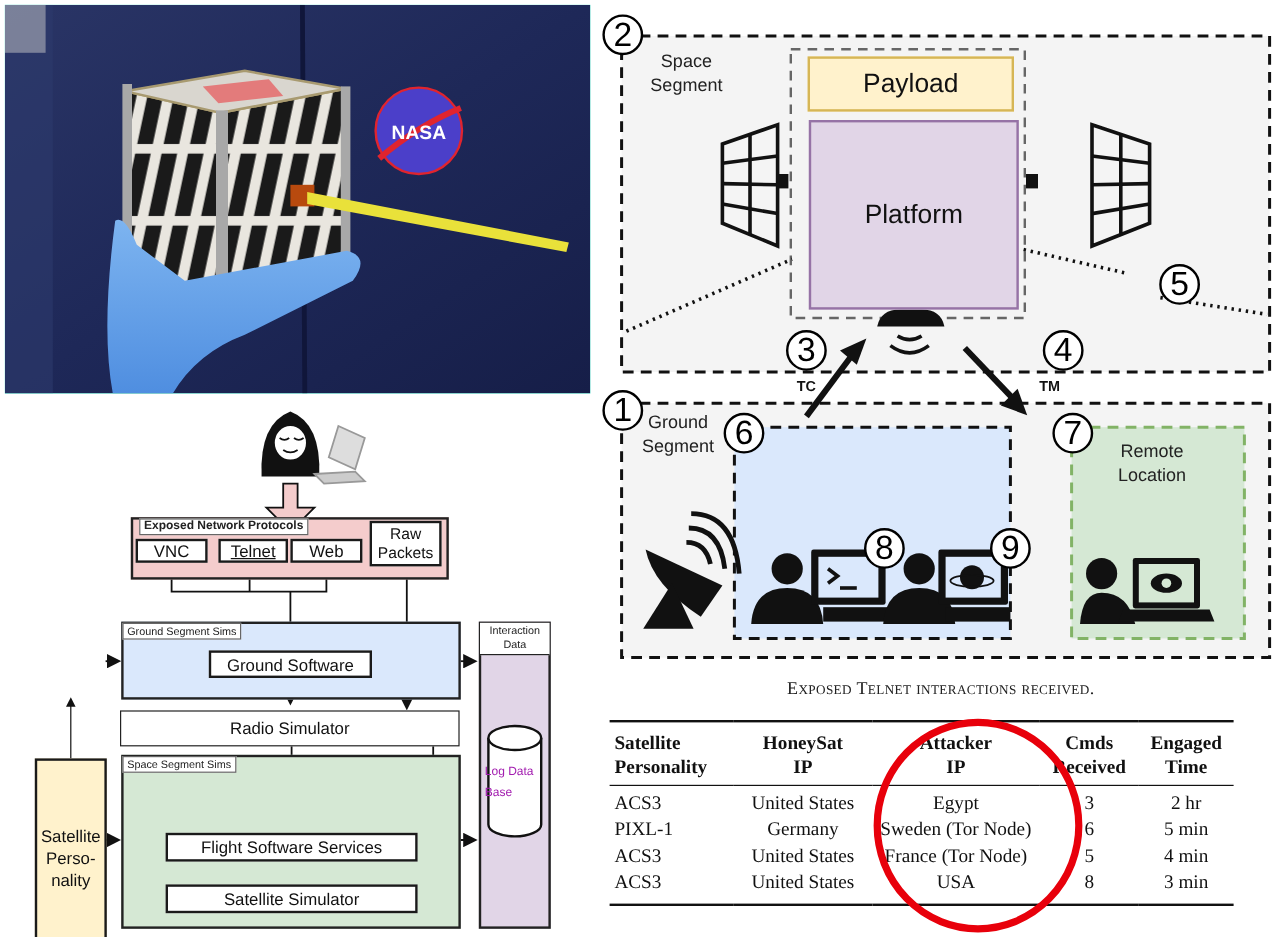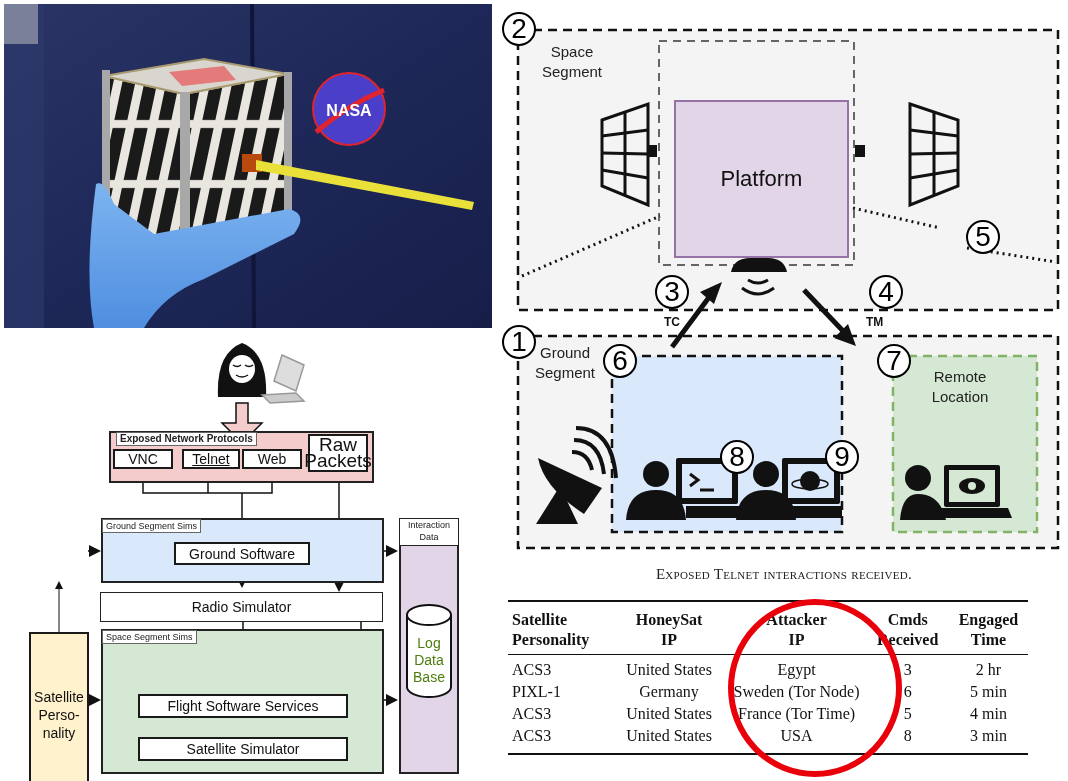--- a/index.html
+++ b/index.html
@@ -115,21 +115,21 @@
 
     <line x1="383" y1="216" x2="395" y2="216" stroke="#111" stroke-width="1.5" marker-end="url(#ah)"></line>
     <line x1="383" y1="365" x2="395" y2="365" stroke="#111" stroke-width="1.5" marker-end="url(#ah)"></line>
   </svg>
 
   <div class="abs" style="left:109px;top:96px;width:265px;height:52px;background:#f4cccc;border:2px solid #222;box-sizing:border-box;"></div>
   <div class="tag" style="left:116px;top:97px;font-size:10px;font-weight:bold;">Exposed Network Protocols</div>
   <div class="box" style="left:113px;top:114px;width:60px;height:20px;font-size:14px;">VNC</div>
   <div class="box" style="left:182px;top:114px;width:58px;height:20px;font-size:14px;text-decoration:underline;">Telnet</div>
   <div class="box" style="left:242px;top:114px;width:60px;height:20px;font-size:14px;">Web</div>
-  <div class="box" style="left:308px;top:99px;width:60px;height:38px;font-size:19px;line-height:16px;">Raw Packets</div>
+  <div class="box" style="left:308px;top:99px;width:60px;height:38px;font-size:13px;line-height:16px;">Raw Packets</div>
 
   <div class="abs" style="left:7px;top:174px;width:480px;height:272px;border:2px solid #555;border-radius:28px;background:#f4f4f4;box-sizing:border-box;z-index:-1;"></div>
 
   <div class="box" style="left:29px;top:297px;width:60px;height:166px;background:#fff2cc;font-size:14px;line-height:18px;padding:0 2px;">Satellite Perso- nality</div>
 
   <div class="abs" style="left:101px;top:183px;width:283px;height:65px;background:#dae8fc;border:2px solid #222;box-sizing:border-box;"></div>
   <div class="tag" style="left:102px;top:184px;">Ground Segment Sims</div>
   <div class="box" style="left:174px;top:207px;width:136px;height:23px;font-size:14px;">Ground Software</div>
 
   <div class="box" style="left:100px;top:257px;width:283px;height:30px;border:1.5px solid #222;font-size:14px;">Radio Simulator</div>
@@ -138,21 +138,21 @@
   <div class="tag" style="left:102px;top:295px;">Space Segment Sims</div>
   <div class="box" style="left:138px;top:359px;width:210px;height:24px;font-size:14px;">Flight Software Services</div>
   <div class="box" style="left:138px;top:402px;width:210px;height:24px;font-size:14px;">Satellite Simulator</div>
 
   <div class="abs" style="left:399px;top:183px;width:60px;height:256px;background:#e1d5e7;border:2px solid #222;box-sizing:border-box;"></div>
   <div class="tag" style="left:400px;top:184px;width:58px;height:27px;text-align:center;white-space:normal;line-height:12px;border:none;border-bottom:1.5px solid #222;">Interaction Data</div>
   <svg class="abs" style="left:404px;top:268px" width="50" height="100">
     <path d="M3 12 L3 84 A22 10 0 0 0 47 84 L47 12" fill="#fff" stroke="#111" stroke-width="2"></path>
     <ellipse cx="25" cy="12" rx="22" ry="10" fill="#fff" stroke="#111" stroke-width="2"></ellipse>
   </svg>
-  <div class="abs" style="left:404px;top:300px;width:50px;text-align:center;font-size:14px;line-height:17px;color:#4d7c0f;">Log Data Base</div>
+  <div class="abs" style="left:404px;top:300px;width:50px;font-size:10px;line-height:17px;color:#a21caf;">Log Data Base</div>
 </div>
 
 <div id="seg" class="abs">
   <svg class="abs" style="left:0;top:0" width="568" height="560">
 
     <rect x="18" y="30" width="540" height="280" fill="#f4f4f4" stroke="#111" stroke-width="2.5" stroke-dasharray="9,6"></rect>
 
     <rect x="159" y="41" width="195" height="224" fill="none" stroke="#666" stroke-width="2" stroke-dasharray="8,6"></rect>
 
     <path d="M22 276 L160 216" stroke="#111" stroke-width="3" stroke-dasharray="2,4" fill="none"></path>
@@ -225,20 +225,21 @@
       <circle cx="418" cy="478" r="13" fill="#111"></circle>
       <path d="M400 520 Q402 494 418 494 Q440 494 446 520 Z" fill="#111"></path>
       <rect x="444" y="465" width="56" height="42" rx="2" fill="#111"></rect>
       <rect x="449" y="470" width="46" height="32" fill="#d5e8d4"></rect>
       <ellipse cx="472" cy="486" rx="13" ry="8" fill="#111"></ellipse>
       <circle cx="472" cy="486" r="4" fill="#d5e8d4"></circle>
       <path d="M436 508 L508 508 L512 518 L432 518 Z" fill="#111"></path>
     </g>
   </svg>
 
+  <div class="box" style="left:173px;top:47px;width:172px;height:46px;background:#fff2cc;border:2.5px solid #d6b656;font-size:22px;">Payload</div>
   <div class="box" style="left:174px;top:100px;width:175px;height:158px;background:#e1d5e7;border:2.5px solid #9673a6;font-size:22px;">Platform</div>
 
   <div class="lbl" style="left:32px;top:42px;width:80px;">Space Segment</div>
   <div class="lbl" style="left:30px;top:343px;width:70px;">Ground Segment</div>
   <div class="lbl" style="left:420px;top:367px;width:80px;">Remote Location</div>
   <div class="abs" style="left:164px;top:315px;font-size:12px;font-weight:bold;color:#111;">TC</div>
   <div class="abs" style="left:366px;top:315px;font-size:12px;font-weight:bold;color:#111;">TM</div>
 
   <div class="num" style="left:2px;top:325px;">1</div>
   <div class="num" style="left:2px;top:12px;">2</div>
@@ -274,21 +275,21 @@
       <tr>
         <td>PIXL-1</td>
         <td style="text-align:center">Germany</td>
         <td style="text-align:center">Sweden (Tor Node)</td>
         <td style="text-align:center">6</td>
         <td style="text-align:center">5 min</td>
       </tr>
       <tr>
         <td>ACS3</td>
         <td style="text-align:center">United States</td>
-        <td style="text-align:center">France (Tor Time)</td>
+        <td style="text-align:center">France (Tor Node)</td>
         <td style="text-align:center">5</td>
         <td style="text-align:center">4 min</td>
       </tr>
       <tr class="last">
         <td>ACS3</td>
         <td style="text-align:center">United States</td>
         <td style="text-align:center">USA</td>
         <td style="text-align:center">8</td>
         <td style="text-align:center">3 min</td>
       </tr>

